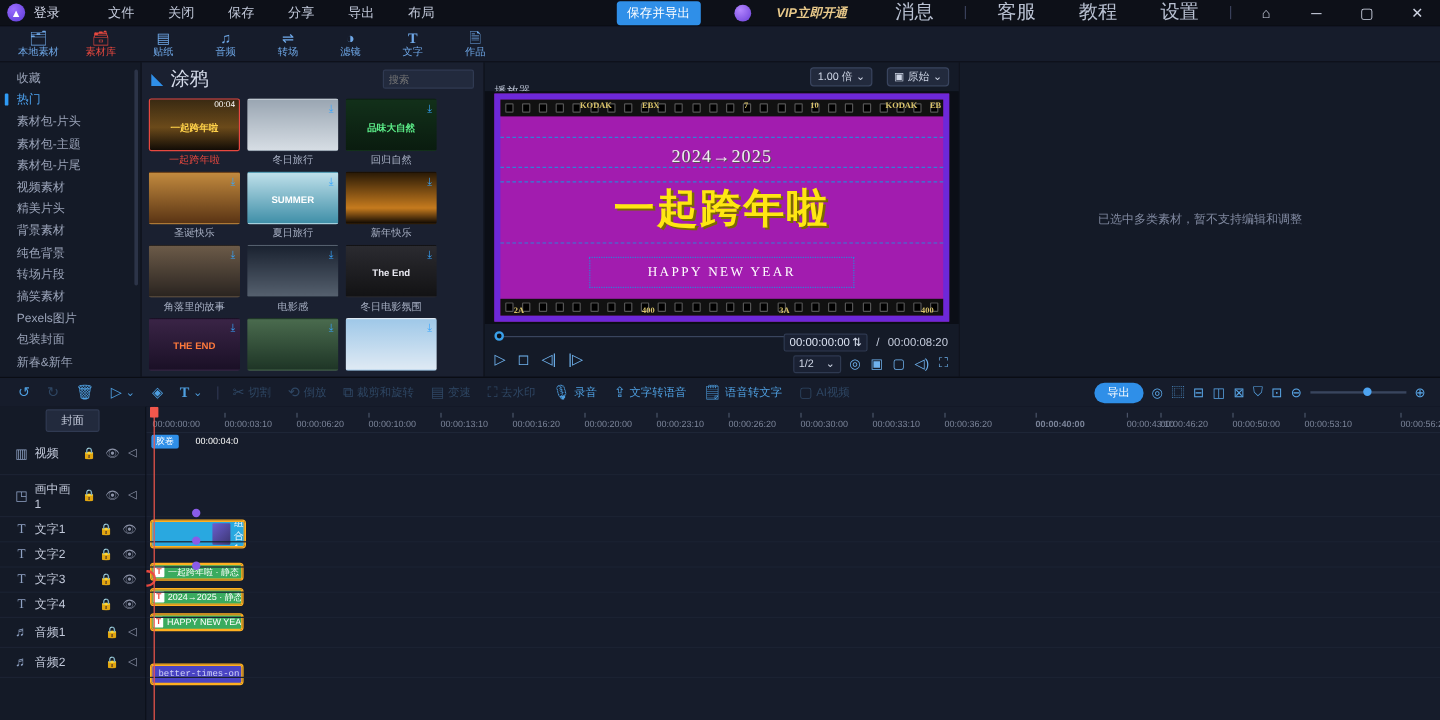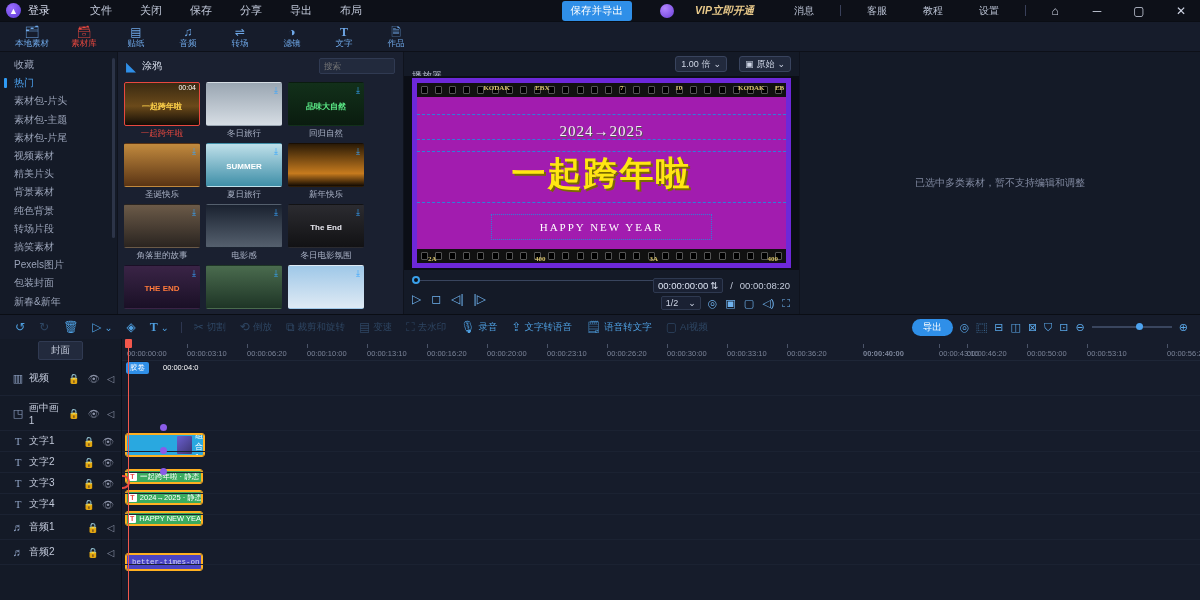--- a/index.html
+++ b/index.html
@@ -29,21 +29,21 @@
   .save-export-btn {
     background:#2f8fe8; color:#fff; font-size:10.5px; border-radius:3px;
     padding: 3px 9px; margin-right:12px; white-space:nowrap;
   }
   .vip-icon {
     width:14px;height:14px;border-radius:50%;
     background:radial-gradient(circle at 35% 30%, #b486ff, #6a3fd8);
     margin-right:5px;
   }
   .vip-text { font-size:10.5px; color:#e8c98a; font-style:italic; font-weight:bold; margin-right:14px; }
-  .tb-right .mi { font-size:10px; color:#b9c1d2; padding: 0 10px; }
+  .tb-right .mi { font-size:16px; color:#b9c1d2; padding: 0 10px; }
   .tb-sep { width:1px; height:11px; background:#39405a; }
   .win-btn { width:26px; height:22px; display:flex;align-items:center;justify-content:center; color:#cfd5e4; font-size:12px;}
 
   
   .tabstrip {
     height: 30px; background:#161c2b; display:flex; align-items:center;
     flex:0 0 30px; padding-left: 6px; border-bottom:1px solid #0d1018;
   }
   .tab {
     width: 52px; height:30px; display:flex; flex-direction:column;
@@ -76,21 +76,21 @@
     background:#2c3448; border-radius:2px;
   }
 
   
   .browser {
     width: 285px; flex:0 0 285px; background:#1a2030; display:flex; flex-direction:column;
     border:1px solid #2b3burn; margin:0;
   }
   .browser-head { height:28px; display:flex; align-items:center; padding:0 8px; gap:6px; }
   .brush-ico { font-size:13px; color:#2f8fe8; }
-  .browser-title { font-size:10px; color:#d6dcea; }
+  .browser-title { font-size:16px; color:#d6dcea; }
   .search-box {
     margin-left:auto; width:76px; height:16px; background:#222a3d; border:1px solid #303a52;
     border-radius:2px; display:flex; align-items:center; padding:0 4px;
   }
   .search-box input {
     flex:1; background:transparent; border:none; outline:none;
     color:#9aa3b8; font-size:8.5px; font-family:inherit;
   }
   .search-ico { font-size:9px; color:#7e88a0; }
   .grid { flex:1; padding: 2px 6px; display:flex; flex-wrap:wrap; gap:4px 6px; overflow:hidden; align-content:flex-start; }

